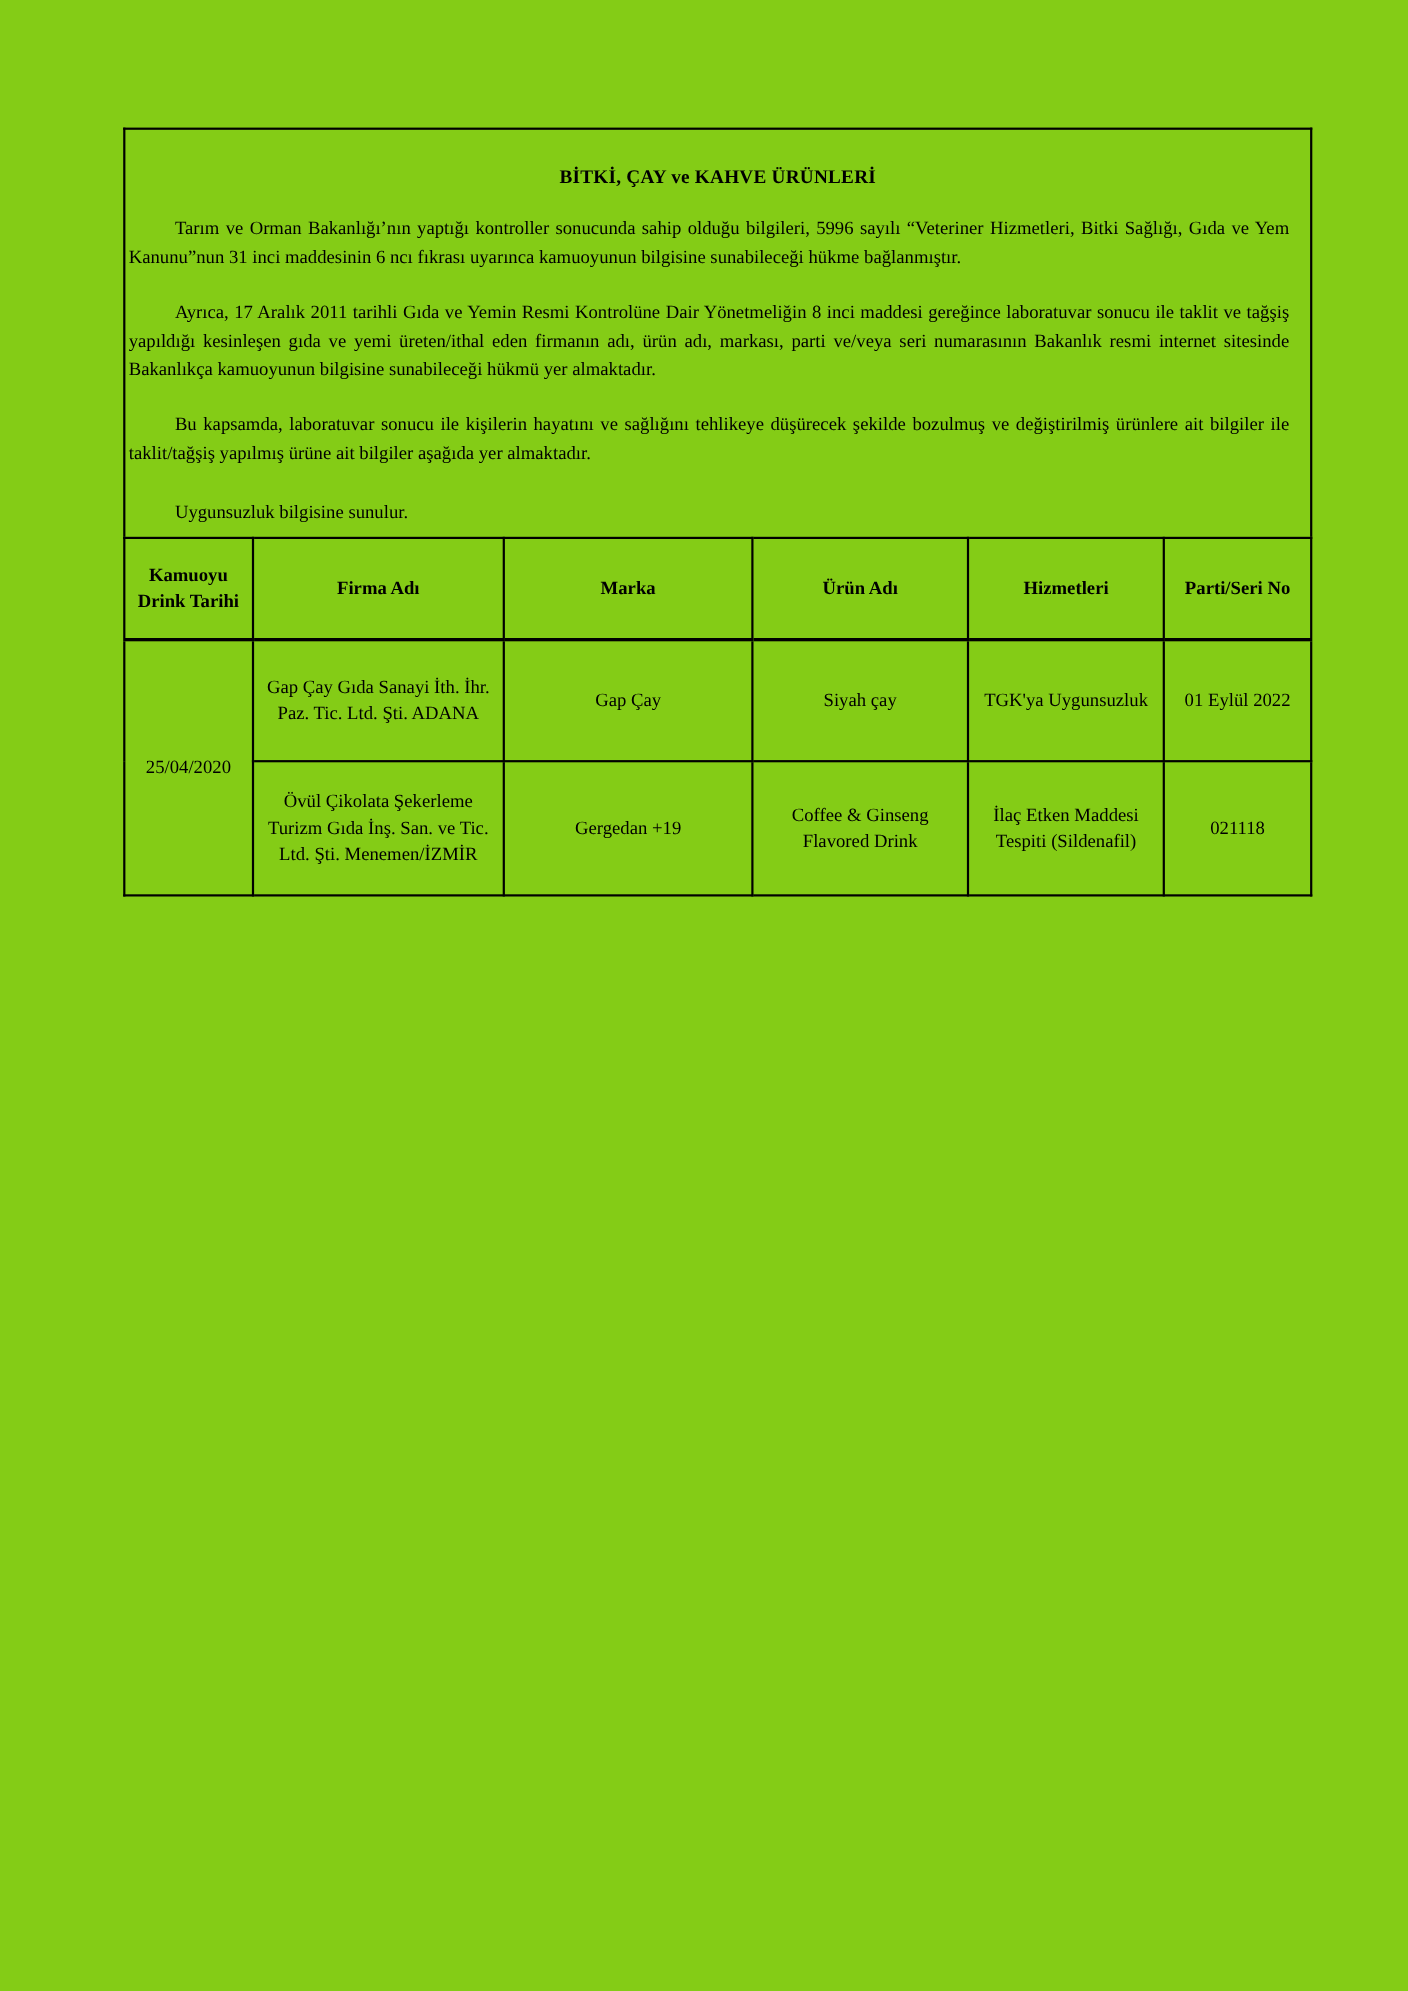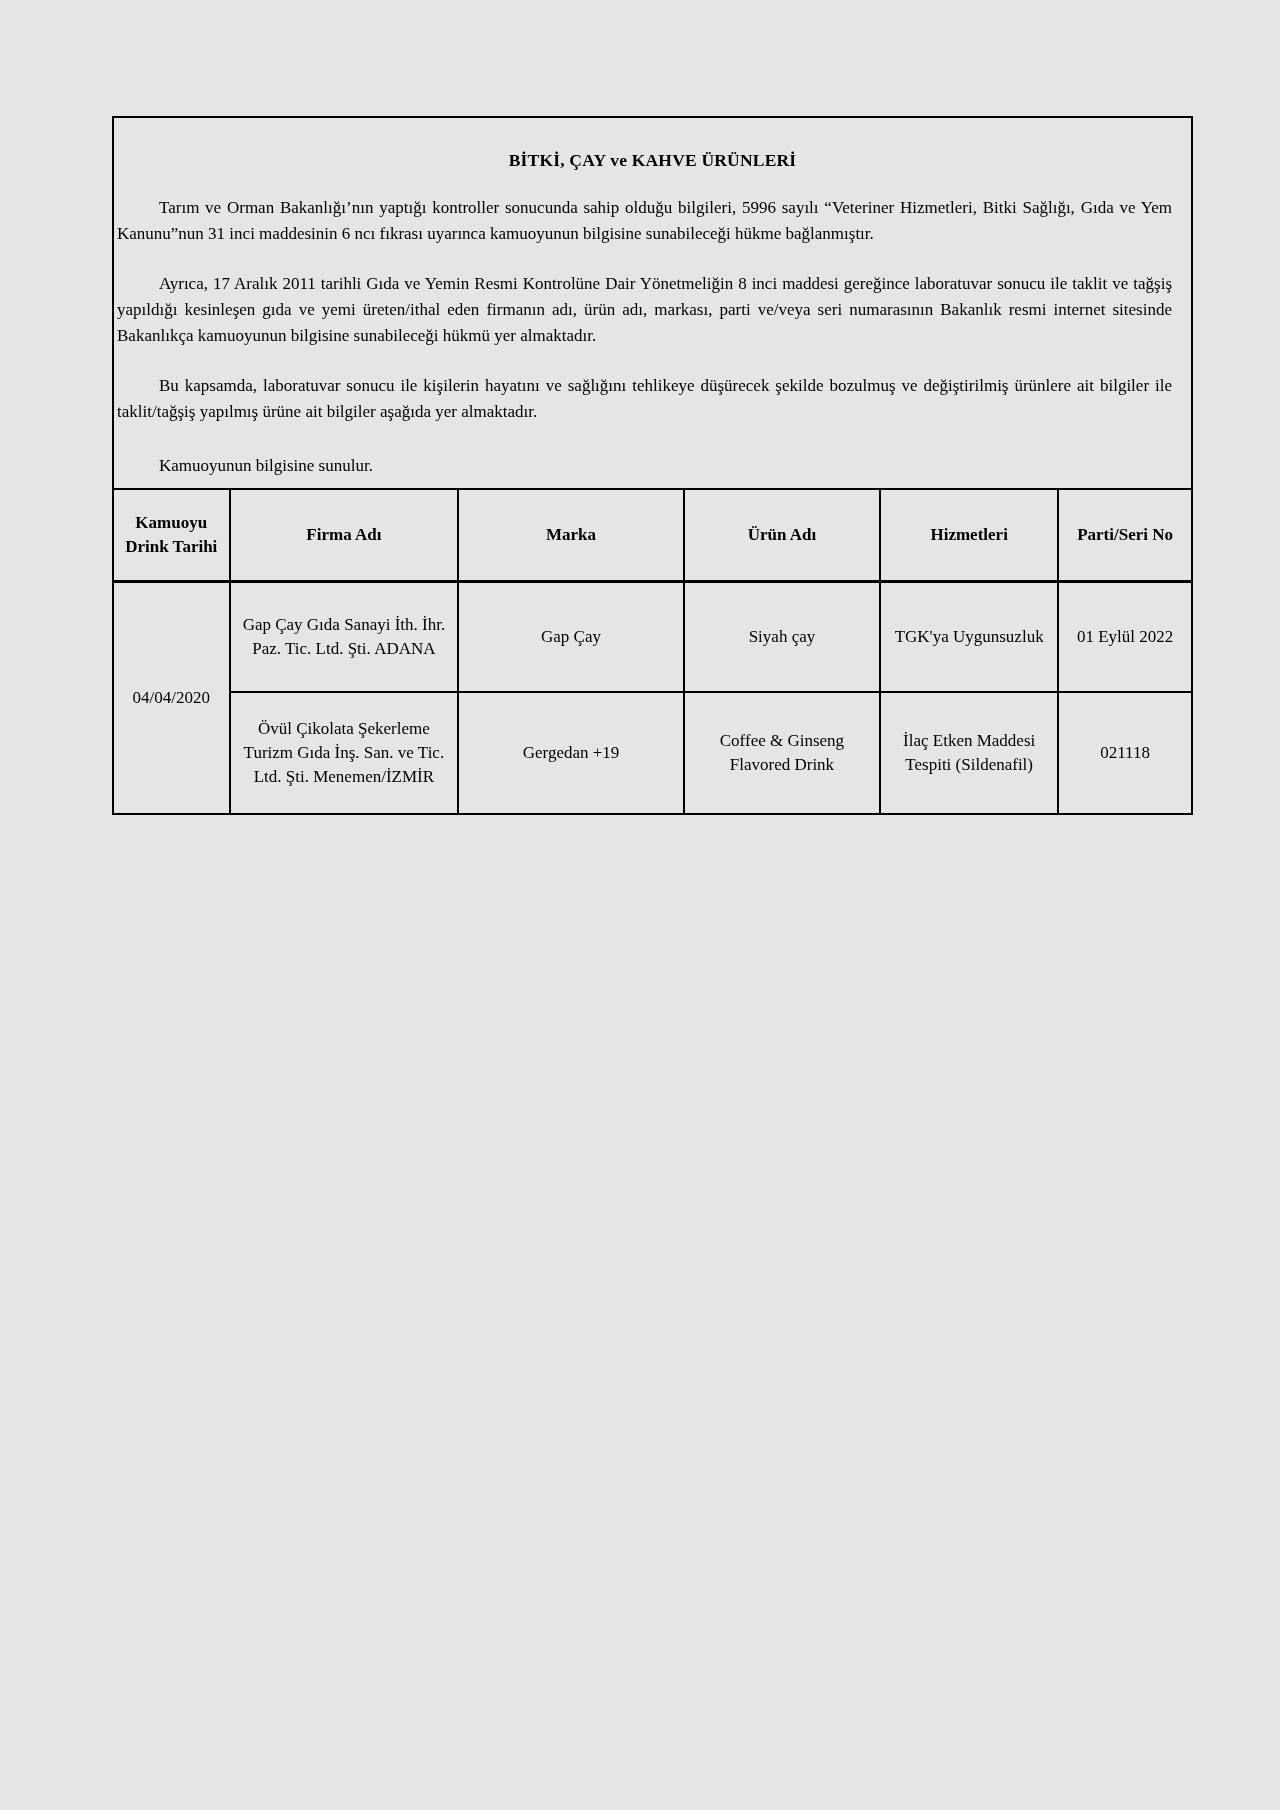--- a/index.html
+++ b/index.html
@@ -4,21 +4,21 @@
 <style>
   html, body {
     margin: 0;
     padding: 0;
     background: #ffffff;
   }
   .page {
     position: relative;
     width: 1280px;
     height: 1810px;
-    background: #e5e5e5;
+    background: #84cc16;
     color: #000000;
     font-family: "Liberation Serif", "DejaVu Serif", serif;
   }
   .content {
     position: absolute;
     left: 112px;
     top: 116px;
     width: 1081px;
   }
   .doc-box {
@@ -95,21 +95,21 @@
 <body>
 
 <div class="page">
   <div class="content">
 
     <div class="doc-box">
       <h1 class="doc-title">BİTKİ, ÇAY ve KAHVE ÜRÜNLERİ</h1>
       <p class="para">Tarım ve Orman Bakanlığı’nın yaptığı kontroller sonucunda sahip olduğu bilgileri, 5996 sayılı “Veteriner Hizmetleri, Bitki Sağlığı, Gıda ve Yem Kanunu”nun 31 inci maddesinin 6 ncı fıkrası uyarınca kamuoyunun bilgisine sunabileceği hükme bağlanmıştır.</p>
       <p class="para">Ayrıca, 17 Aralık 2011 tarihli Gıda ve Yemin Resmi Kontrolüne Dair Yönetmeliğin 8 inci maddesi gereğince laboratuvar sonucu ile taklit ve tağşiş yapıldığı kesinleşen gıda ve yemi üreten/ithal eden firmanın adı, ürün adı, markası, parti ve/veya seri numarasının Bakanlık resmi internet sitesinde Bakanlıkça kamuoyunun bilgisine sunabileceği hükmü yer almaktadır.</p>
       <p class="para">Bu kapsamda, laboratuvar sonucu ile kişilerin hayatını ve sağlığını tehlikeye düşürecek şekilde bozulmuş ve değiştirilmiş ürünlere ait bilgiler ile taklit/tağşiş yapılmış ürüne ait bilgiler aşağıda yer almaktadır.</p>
-      <p class="para closing">Kamuoyunun bilgisine sunulur.</p>
+      <p class="para closing">Uygunsuzluk bilgisine sunulur.</p>
     </div>
 
     <table class="products">
       <colgroup>
         <col class="c-date">
           <col class="c-firma">
           <col class="c-marka">
         <col class="c-urun">
           <col class="c-uygun">
           <col class="c-parti">
@@ -119,21 +119,21 @@
           <th>Kamuoyu Drink Tarihi</th>
           <th>Firma Adı</th>
           <th>Marka</th>
           <th>Ürün Adı</th>
           <th>Hizmetleri</th>
           <th>Parti/Seri No</th>
         </tr>
       </thead>
       <tbody>
         <tr>
-          <td class="date-cell" rowspan="2">04/04/2020</td>
+          <td class="date-cell" rowspan="2">25/04/2020</td>
           <td class="r1">Gap Çay Gıda Sanayi İth. İhr. Paz. Tic. Ltd. Şti. ADANA</td>
           <td class="r1">Gap Çay</td>
           <td class="r1">Siyah çay</td>
           <td class="r1">TGK'ya Uygunsuzluk</td>
           <td class="r1">01 Eylül 2022</td>
         </tr>
         <tr>
           <td class="r2">Övül Çikolata Şekerleme Turizm Gıda İnş. San. ve Tic. Ltd. Şti. Menemen/İZMİR</td>
           <td class="r2">Gergedan +19</td>
           <td class="r2">Coffee &amp; Ginseng Flavored Drink</td>

